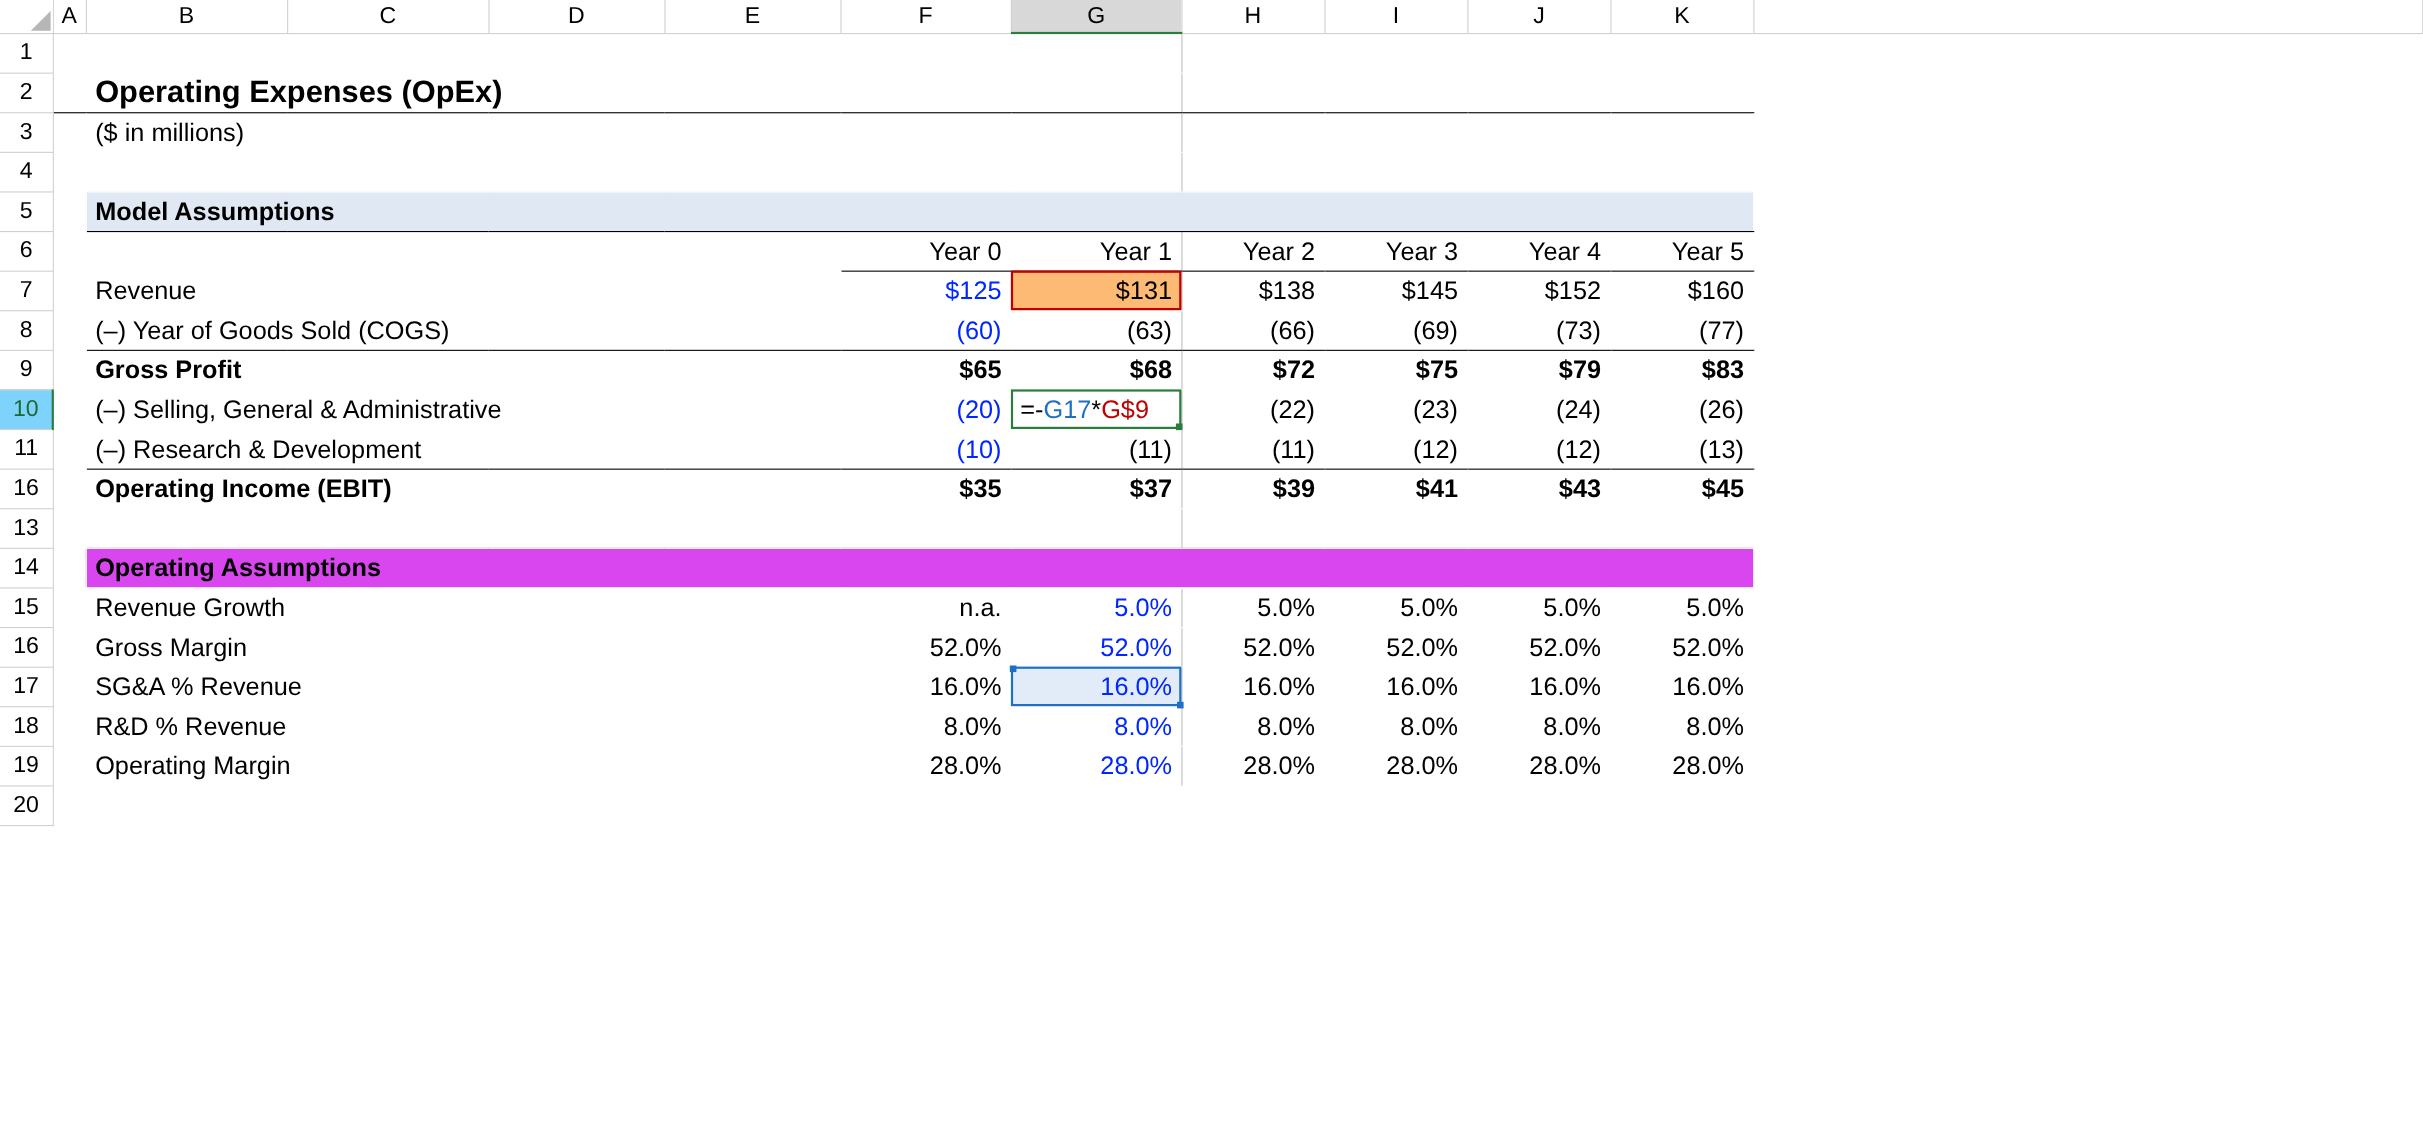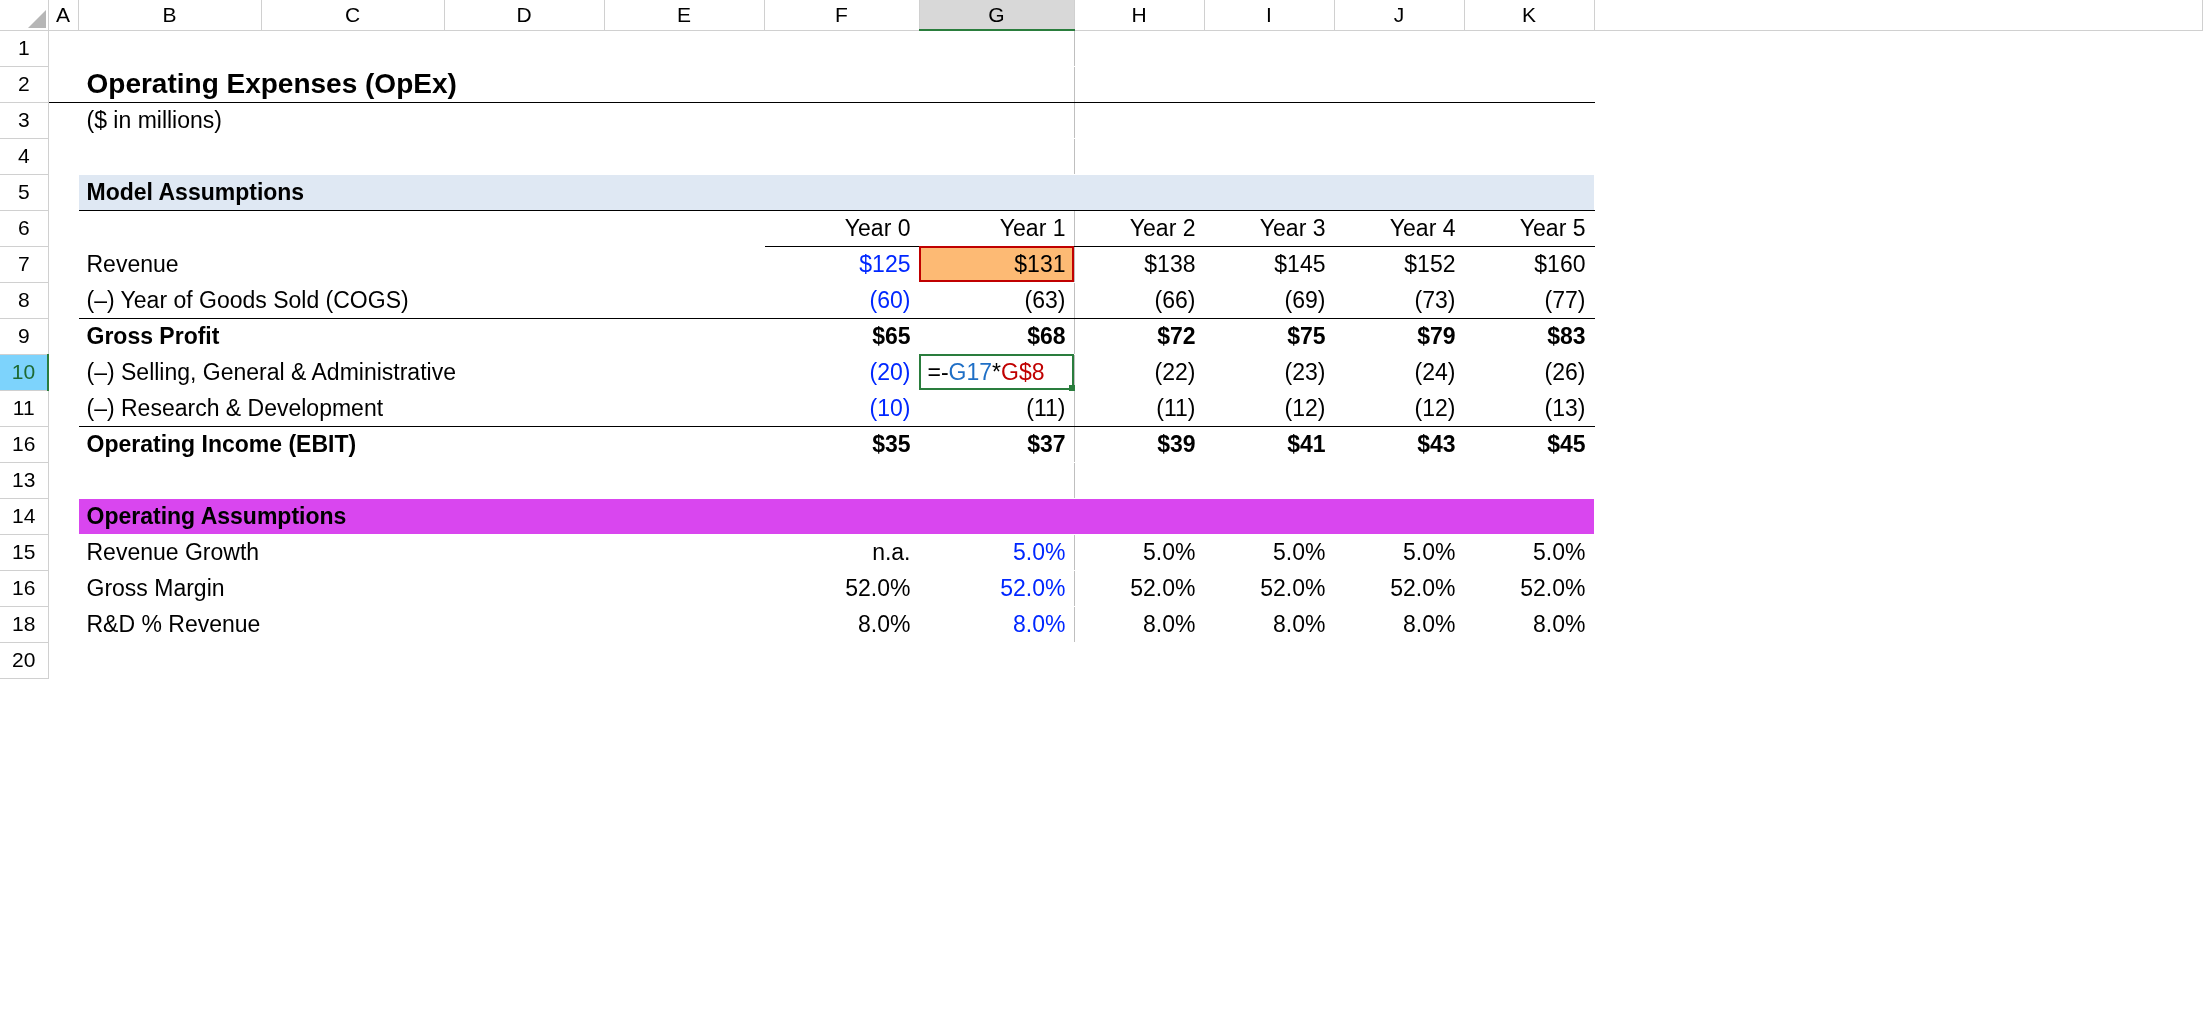--- a/index.html
+++ b/index.html
@@ -284,21 +284,21 @@
     <td class="cell right bold">$83</td>
     <td class="cell"></td>
   </tr>
 
   <tr>
     <th class="row-head selrow">10</th>
     <td class="cell"></td>
     <td class="cell" colspan="4">(–) Selling, General &amp; Administrative</td>
     <td class="cell right blue">(20)</td>
     <td class="cell hl-green formula-cell colG-sep" style="text-align:left">
-      <span>=-</span><span class="tok-blue">G17</span><span>*</span><span class="tok-red">G$8</span>
+      <span>=-</span><span class="tok-blue">G17</span><span>*</span><span class="tok-red">G$9</span>
     </td>
     <td class="cell right">(22)</td>
     <td class="cell right">(23)</td>
     <td class="cell right">(24)</td>
     <td class="cell right">(26)</td>
     <td class="cell"></td>
   </tr>
 
   <tr>
     <th class="row-head">11</th>
@@ -365,34 +365,58 @@
     <td class="cell" colspan="4">Gross Margin</td>
     <td class="cell right">52.0%</td>
     <td class="cell right bluepct colG-sep">52.0%</td>
     <td class="cell right">52.0%</td>
     <td class="cell right">52.0%</td>
     <td class="cell right">52.0%</td>
     <td class="cell right">52.0%</td>
     <td class="cell"></td>
   </tr>
 
+  <tr>
+    <th class="row-head">17</th>
+    <td class="cell"></td>
+    <td class="cell" colspan="4">SG&amp;A % Revenue</td>
+    <td class="cell right">16.0%</td>
+    <td class="cell right bluepct hl-blue colG-sep">16.0%</td>
+    <td class="cell right">16.0%</td>
+    <td class="cell right">16.0%</td>
+    <td class="cell right">16.0%</td>
+    <td class="cell right">16.0%</td>
+    <td class="cell"></td>
+  </tr>
 
   <tr>
     <th class="row-head">18</th>
     <td class="cell"></td>
     <td class="cell" colspan="4">R&amp;D % Revenue</td>
     <td class="cell right">8.0%</td>
     <td class="cell right bluepct colG-sep">8.0%</td>
     <td class="cell right">8.0%</td>
     <td class="cell right">8.0%</td>
     <td class="cell right">8.0%</td>
     <td class="cell right">8.0%</td>
     <td class="cell"></td>
   </tr>
 
+  <tr>
+    <th class="row-head">19</th>
+    <td class="cell"></td>
+    <td class="cell" colspan="4">Operating Margin</td>
+    <td class="cell right">28.0%</td>
+    <td class="cell right bluepct colG-sep">28.0%</td>
+    <td class="cell right">28.0%</td>
+    <td class="cell right">28.0%</td>
+    <td class="cell right">28.0%</td>
+    <td class="cell right">28.0%</td>
+    <td class="cell"></td>
+  </tr>
 
   <tr>
     <th class="row-head">20</th>
     <td class="cell"></td>
     <td class="cell" colspan="4"></td>
     <td class="cell"></td>
     <td class="cell"></td>
     <td class="cell"></td>
     <td class="cell"></td>
     <td class="cell"></td>

